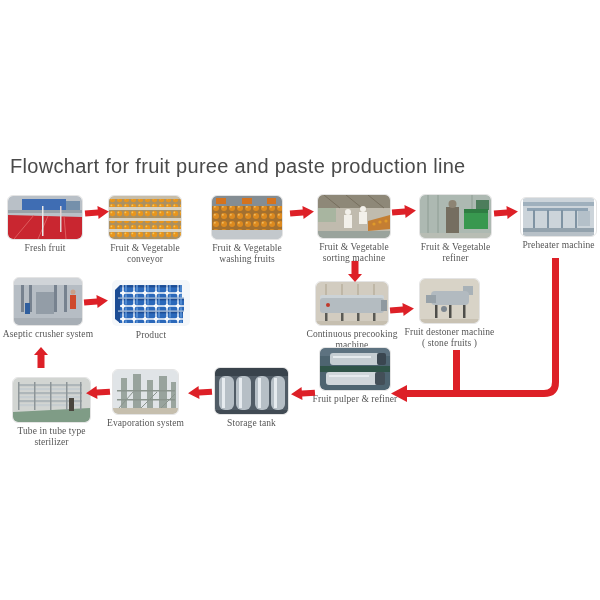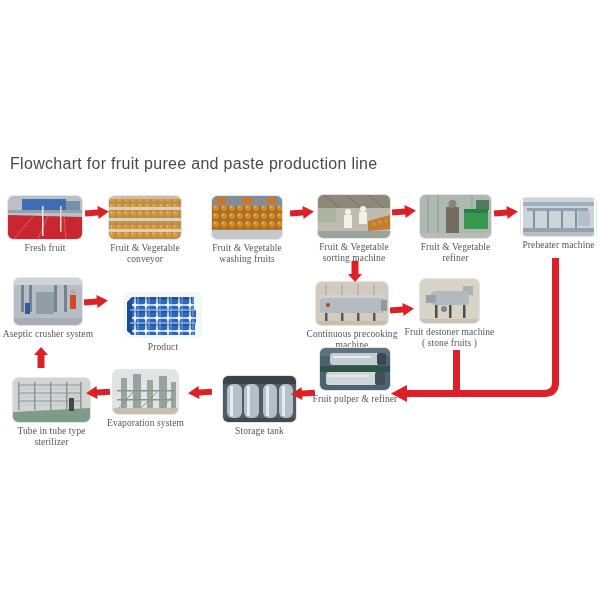--- a/index.html
+++ b/index.html
@@ -1,20 +1,20 @@
 <!DOCTYPE html>
 <html style="--arrow: #dd2027; --title-text: #4a4a4a; --label-text: #565656;"><head>
 <meta charset="utf-8">
 <style>
   html,body{margin:0;padding:0;background:#ffffff;}
   body{font-family:"Liberation Sans","DejaVu Sans",sans-serif;}
   .stage{position:relative;width:600px;height:600px;background:#ffffff;overflow:hidden;}
   .page-title{
     position:absolute;left:10px;top:155px;width:560px;
-    font-size:16px;font-weight:400;letter-spacing:.3px;
+    font-size:20px;font-weight:400;letter-spacing:.3px;
     color:var(--title-text,#4a4a4a);
   }
   .node{position:absolute;}
   .photo{
     border-radius:5px;overflow:hidden;outline:1px solid #e4e4e4;
     background:#fff;
   }
   .photo svg{display:block;width:100%;height:100%;}
   .cap{
     position:relative;left:50%;transform:translateX(-50%);
@@ -189,21 +189,21 @@
         <rect x="56" y="17" width="6" height="14" fill="#cf4a2c"></rect>
         <rect x="11" y="25" width="5" height="11" fill="#2f5e9e"></rect>
         <rect y="40" width="68" height="7" fill="#a7aeb5"></rect>
       </svg>
     </div>
     <figcaption class="cap">
       <div>Aseptic crusher system</div>
     </figcaption>
   </figure>
 
-  <figure class="node" style="left:112px;top:280px;width:78px;margin:12px">
+  <figure class="node" style="left:112px;top:280px;width:78px;margin:0">
     <div class="photo" style="height:46px;outline:none">
       <svg viewBox="0 0 78 46">
         <defs>
           <pattern id="p-barrel" width="11" height="13" patternUnits="userSpaceOnUse">
             <rect x="0.7" y="0.7" width="9.6" height="11.6" rx="2" fill="#2a68ba"></rect>
             <rect x="0.7" y="5.2" width="9.6" height="2.2" fill="#1c4c94"></rect>
             <rect x="2.2" y="1.4" width="1.6" height="10.2" fill="#5b93d6"></rect>
           </pattern>
         </defs>
         <rect width="78" height="46" fill="#f4f7fa"></rect>
@@ -306,21 +306,21 @@
         <line x1="6" y1="38" x2="20" y2="22" stroke="#8a948d" stroke-width="1"></line>
         <line x1="28" y1="38" x2="44" y2="22" stroke="#8a948d" stroke-width="1"></line>
         <line x1="48" y1="38" x2="62" y2="24" stroke="#8a948d" stroke-width="1"></line>
       </svg>
     </div>
     <figcaption class="cap">
       <div>Evaporation system</div>
     </figcaption>
   </figure>
 
-  <figure class="node" style="left:215px;top:368px;width:73px;margin:8px">
+  <figure class="node" style="left:215px;top:368px;width:73px;margin:0">
     <div class="photo" style="height:46px">
       <svg viewBox="0 0 73 46">
         <rect width="73" height="46" fill="#515c66"></rect>
         <rect width="73" height="8" fill="#39434c"></rect>
         <rect x="4" y="8" width="15" height="34" rx="6" fill="#b6bfc6"></rect>
         <rect x="21" y="8" width="15" height="34" rx="6" fill="#b6bfc6"></rect>
         <rect x="40" y="8" width="14" height="34" rx="6" fill="#b6bfc6"></rect>
         <rect x="56" y="8" width="14" height="34" rx="6" fill="#b6bfc6"></rect>
         <rect x="7" y="10" width="3" height="30" fill="#e6ebef"></rect>
         <rect x="24" y="10" width="3" height="30" fill="#e6ebef"></rect>

